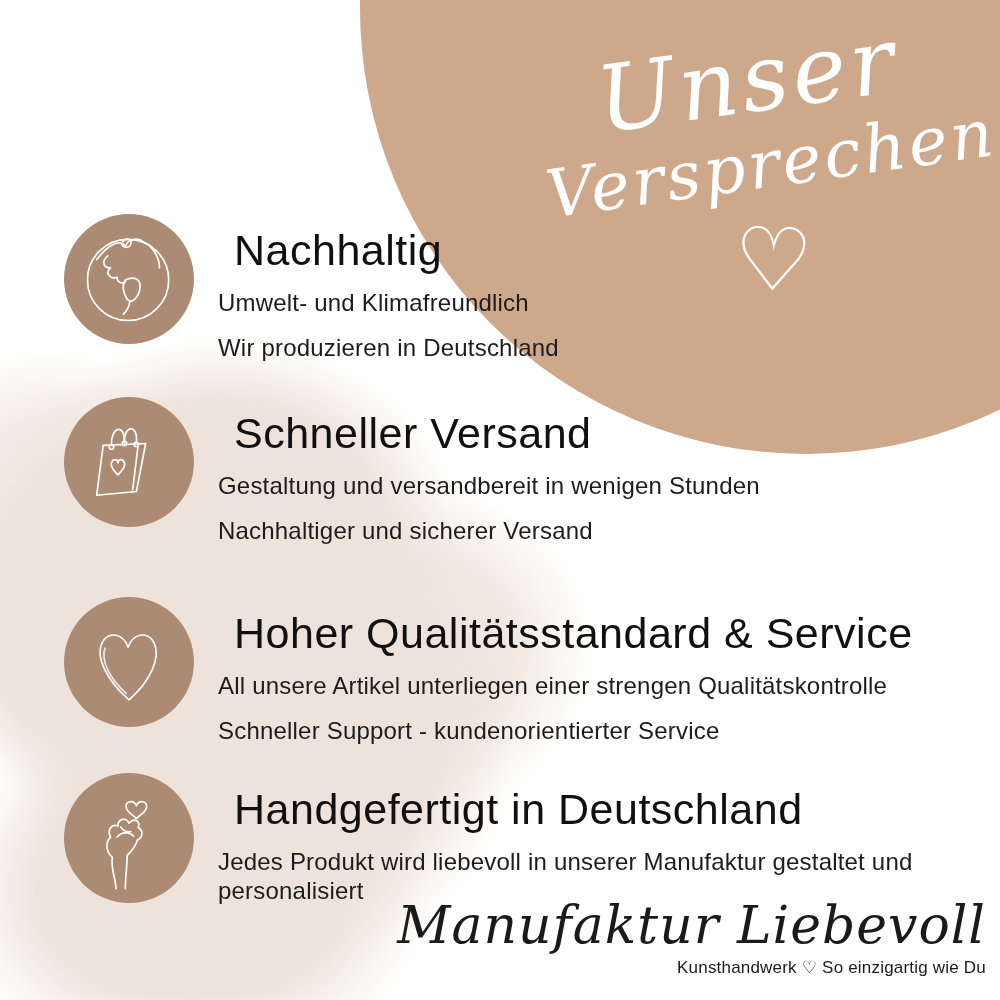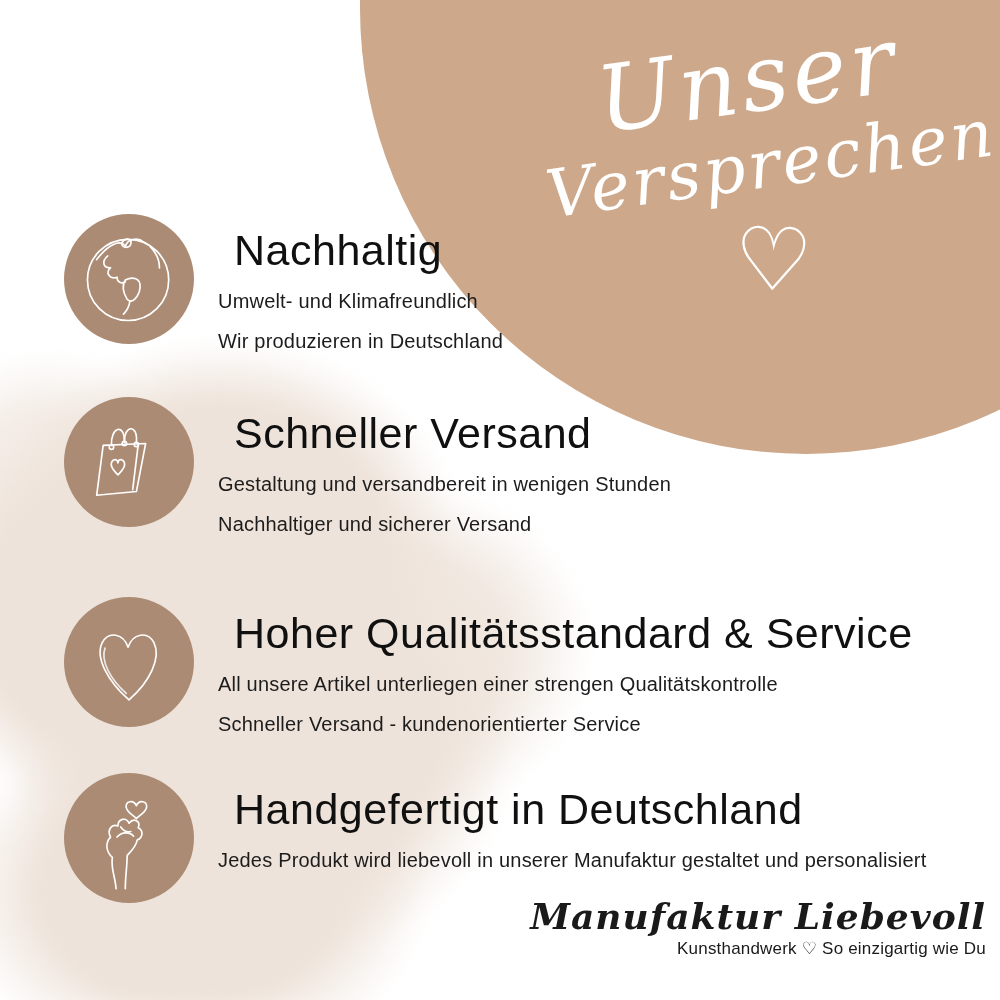--- a/index.html
+++ b/index.html
@@ -50,29 +50,29 @@
     display:flex;align-items:center;justify-content:center;
   }
   .icon-circle svg{width:120px;height:120px;}
   .icon-circle svg *{stroke:#fff;fill:none;stroke-width:1.8;stroke-linecap:round;stroke-linejoin:round;}
   .feature-text{margin-left:154px;padding-top:14px;color:var(--heading,#101010);}
   .feature-text h2{
     margin:0 0 16px 16px;font-size:43px;font-weight:400;line-height:1.05;
     letter-spacing:.5px;color:var(--heading,#101010);
   }
   .feature-text p{
-    margin:0 0 16px 0;font-size:20px;line-height:1.2;font-weight:400;
+    margin:0 0 16px 0;font-size:24px;line-height:1.2;font-weight:400;
     color:var(--subtext,#1c1c1c);letter-spacing:.2px;
   }
 
   
   .logo{position:absolute;right:14px;top:896px;text-align:right;color:#1a1a1a;}
   .logo-name{
-    font-family:"DejaVu Serif",serif;font-style:italic;font-weight:700;
-    font-size:36px;line-height:1.15;letter-spacing:1px;text-align:center;
+    font-family:"DejaVu Serif",serif;font-style:italic;font-weight:400;
+    font-size:52px;line-height:1.15;letter-spacing:1px;text-align:center;
   }
   .logo-tagline{font-size:17px;line-height:1.2;margin-top:2px;letter-spacing:.2px;}
 </style>
 </head>
 <body>
 
 <div class="canvas">
 
   <div class="blob"></div>
   <div class="accent-circle"></div>
@@ -125,21 +125,21 @@
   <div class="feature f3">
     <div class="icon-circle">
       <svg viewBox="0 0 130 130">
         <path d="M65 106 C42 86 28 60 36 44 C43 31 59 34 64 49 C69 34 85 31 92 44 C100 60 88 86 65 106 Z"></path>
         <path d="M62 99 C45 84 34 64 39 50" opacity="0.8"></path>
       </svg>
     </div>
     <div class="feature-text">
       <h2>Hoher Qualitätsstandard &amp; Service</h2>
       <p>All unsere Artikel unterliegen einer strengen Qualitätskontrolle</p>
-      <p>Schneller Versand - kundenorientierter Service</p>
+      <p>Schneller Support - kundenorientierter Service</p>
     </div>
   </div>
 
   <div class="feature f4">
     <div class="icon-circle">
       <svg viewBox="0 0 130 130">
         <path d="M73 30 c-3 -7 -12 -5 -11 2 c1 5 7 8 11 12 c4 -4 10 -7 11 -12 c1 -7 -8 -9 -11 -2 z"></path>
         <path d="M51 120 C50 106 45 98 47 86 C40 80 39 70 45 64 C41 57 46 49 53 52 C53 44 62 42 65 49 C70 43 78 46 75 54 C81 57 80 65 74 67 C72 76 66 80 63 84 C63 96 61 106 61 120"></path>
         <path d="M52 64 C57 58 66 58 70 63"></path>
         <path d="M56 53 C59 57 63 59 67 58"></path>

